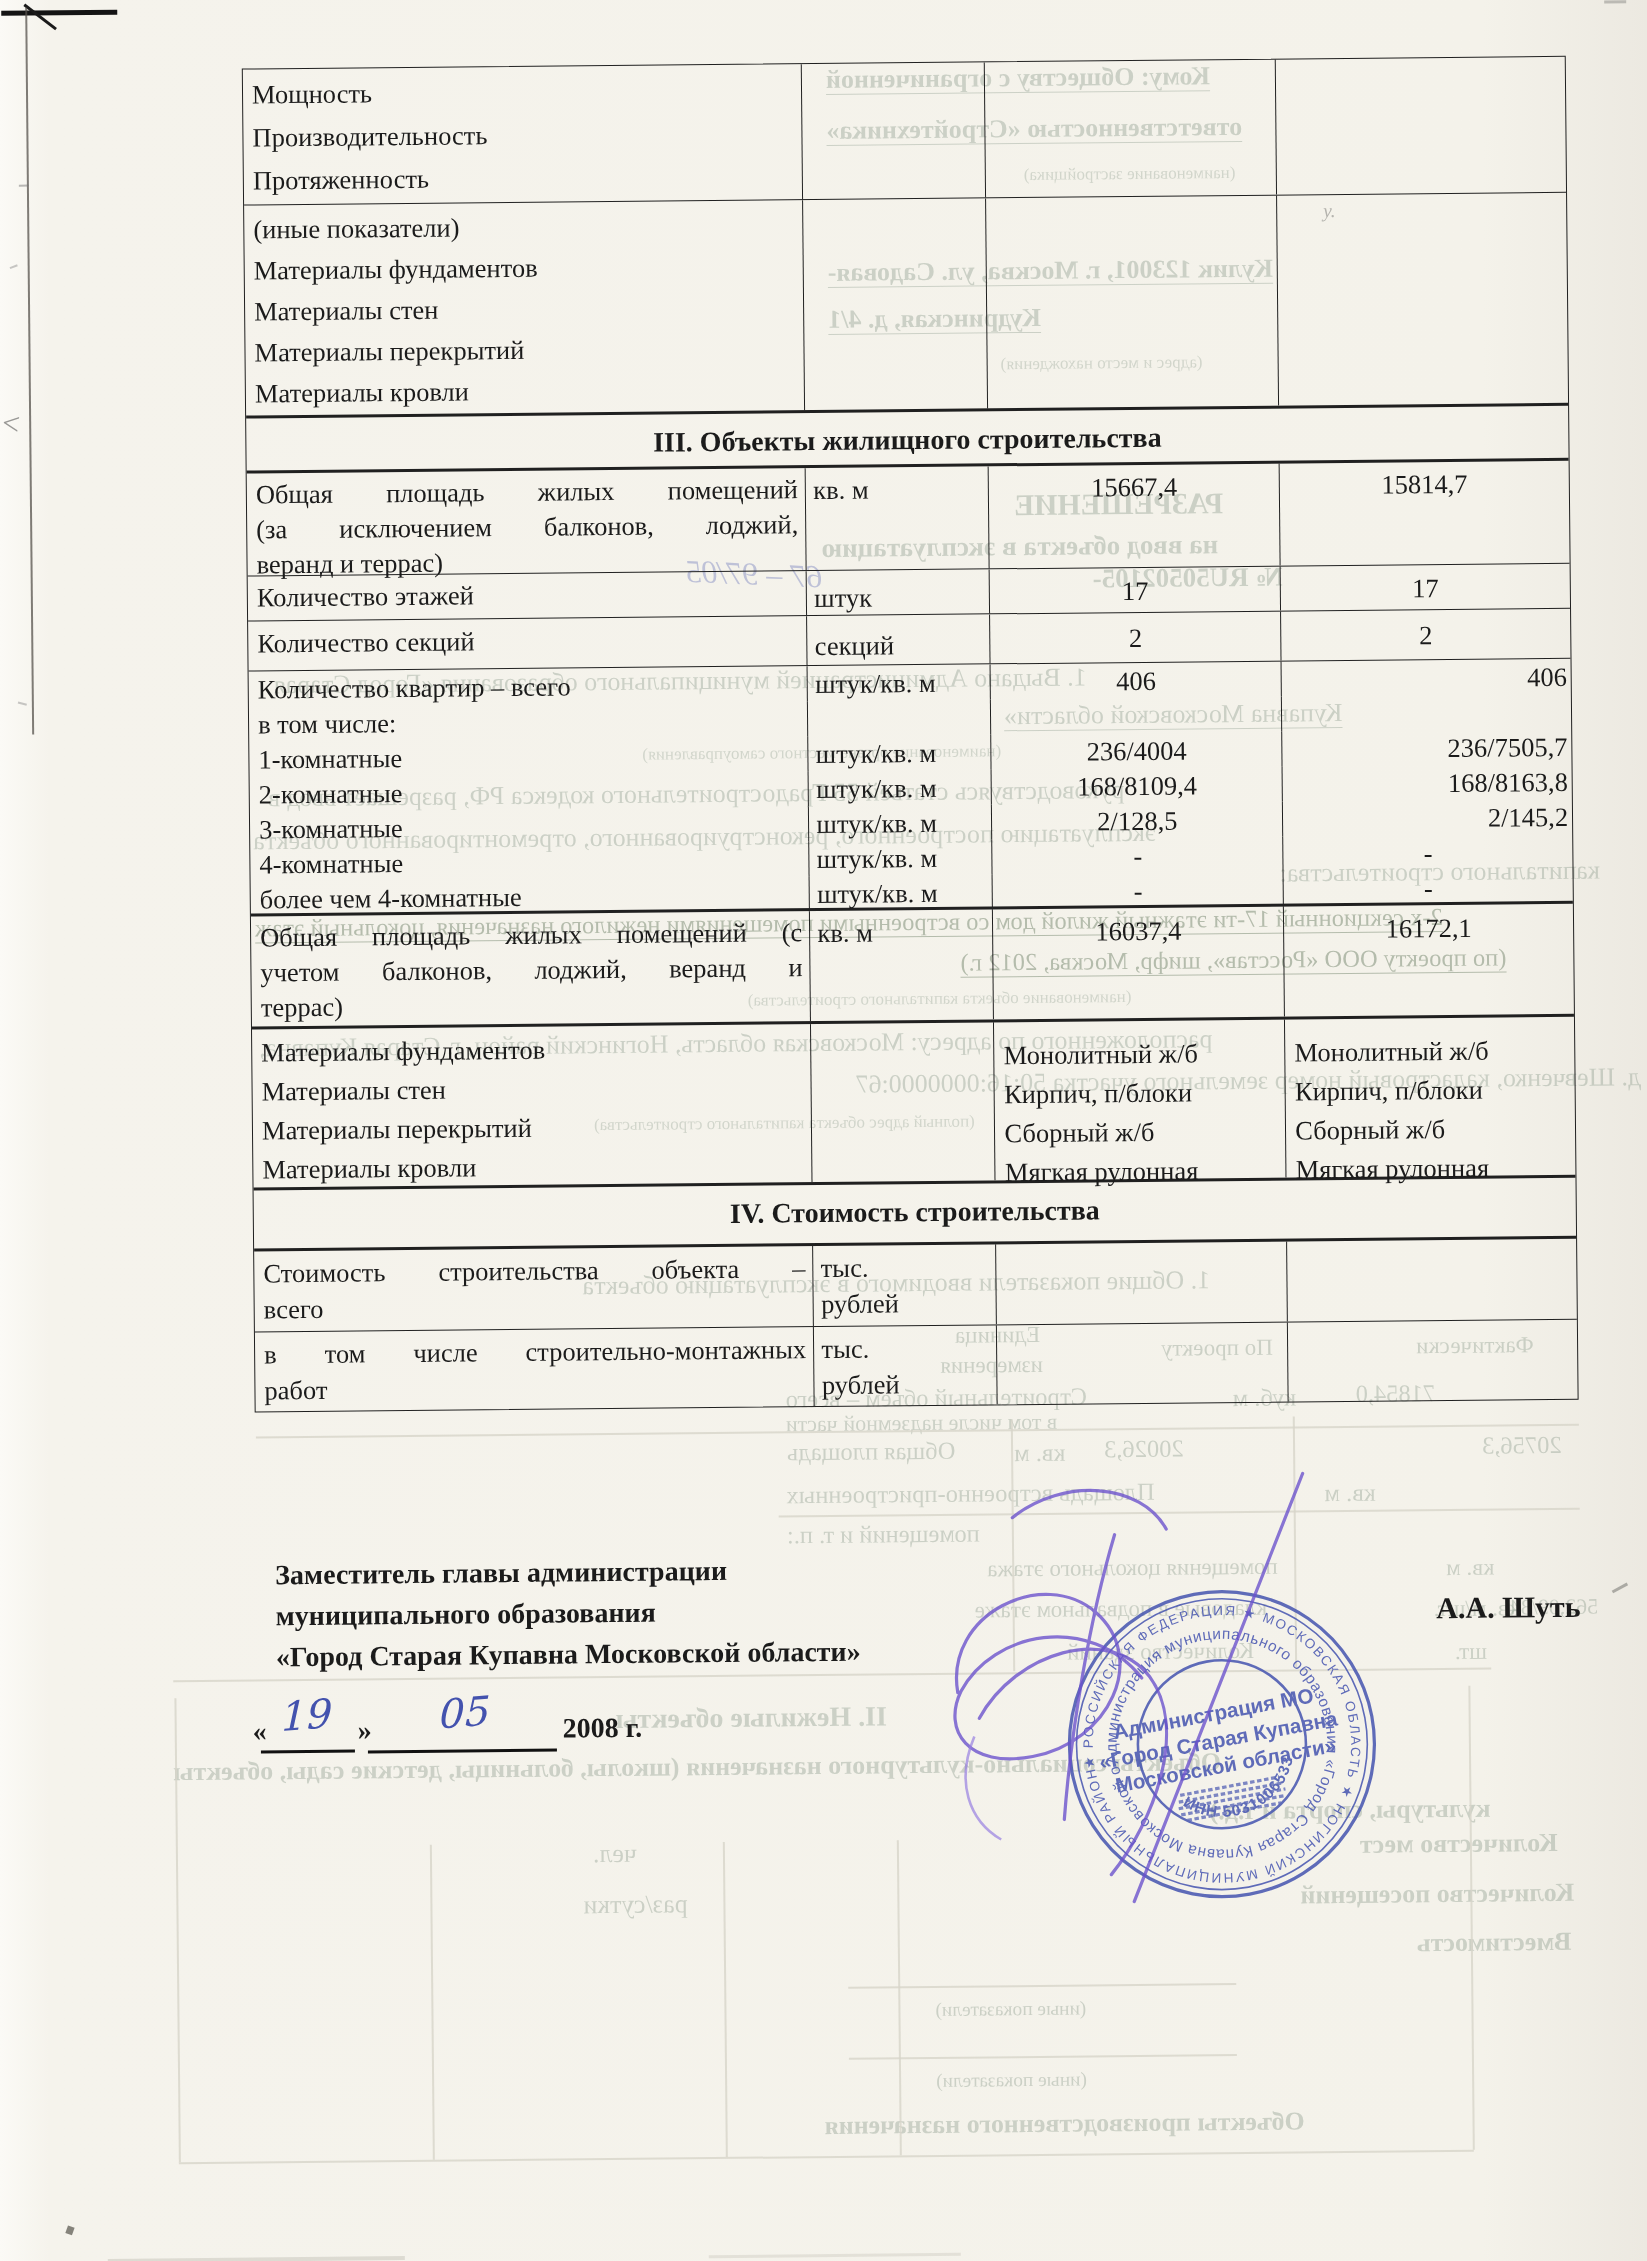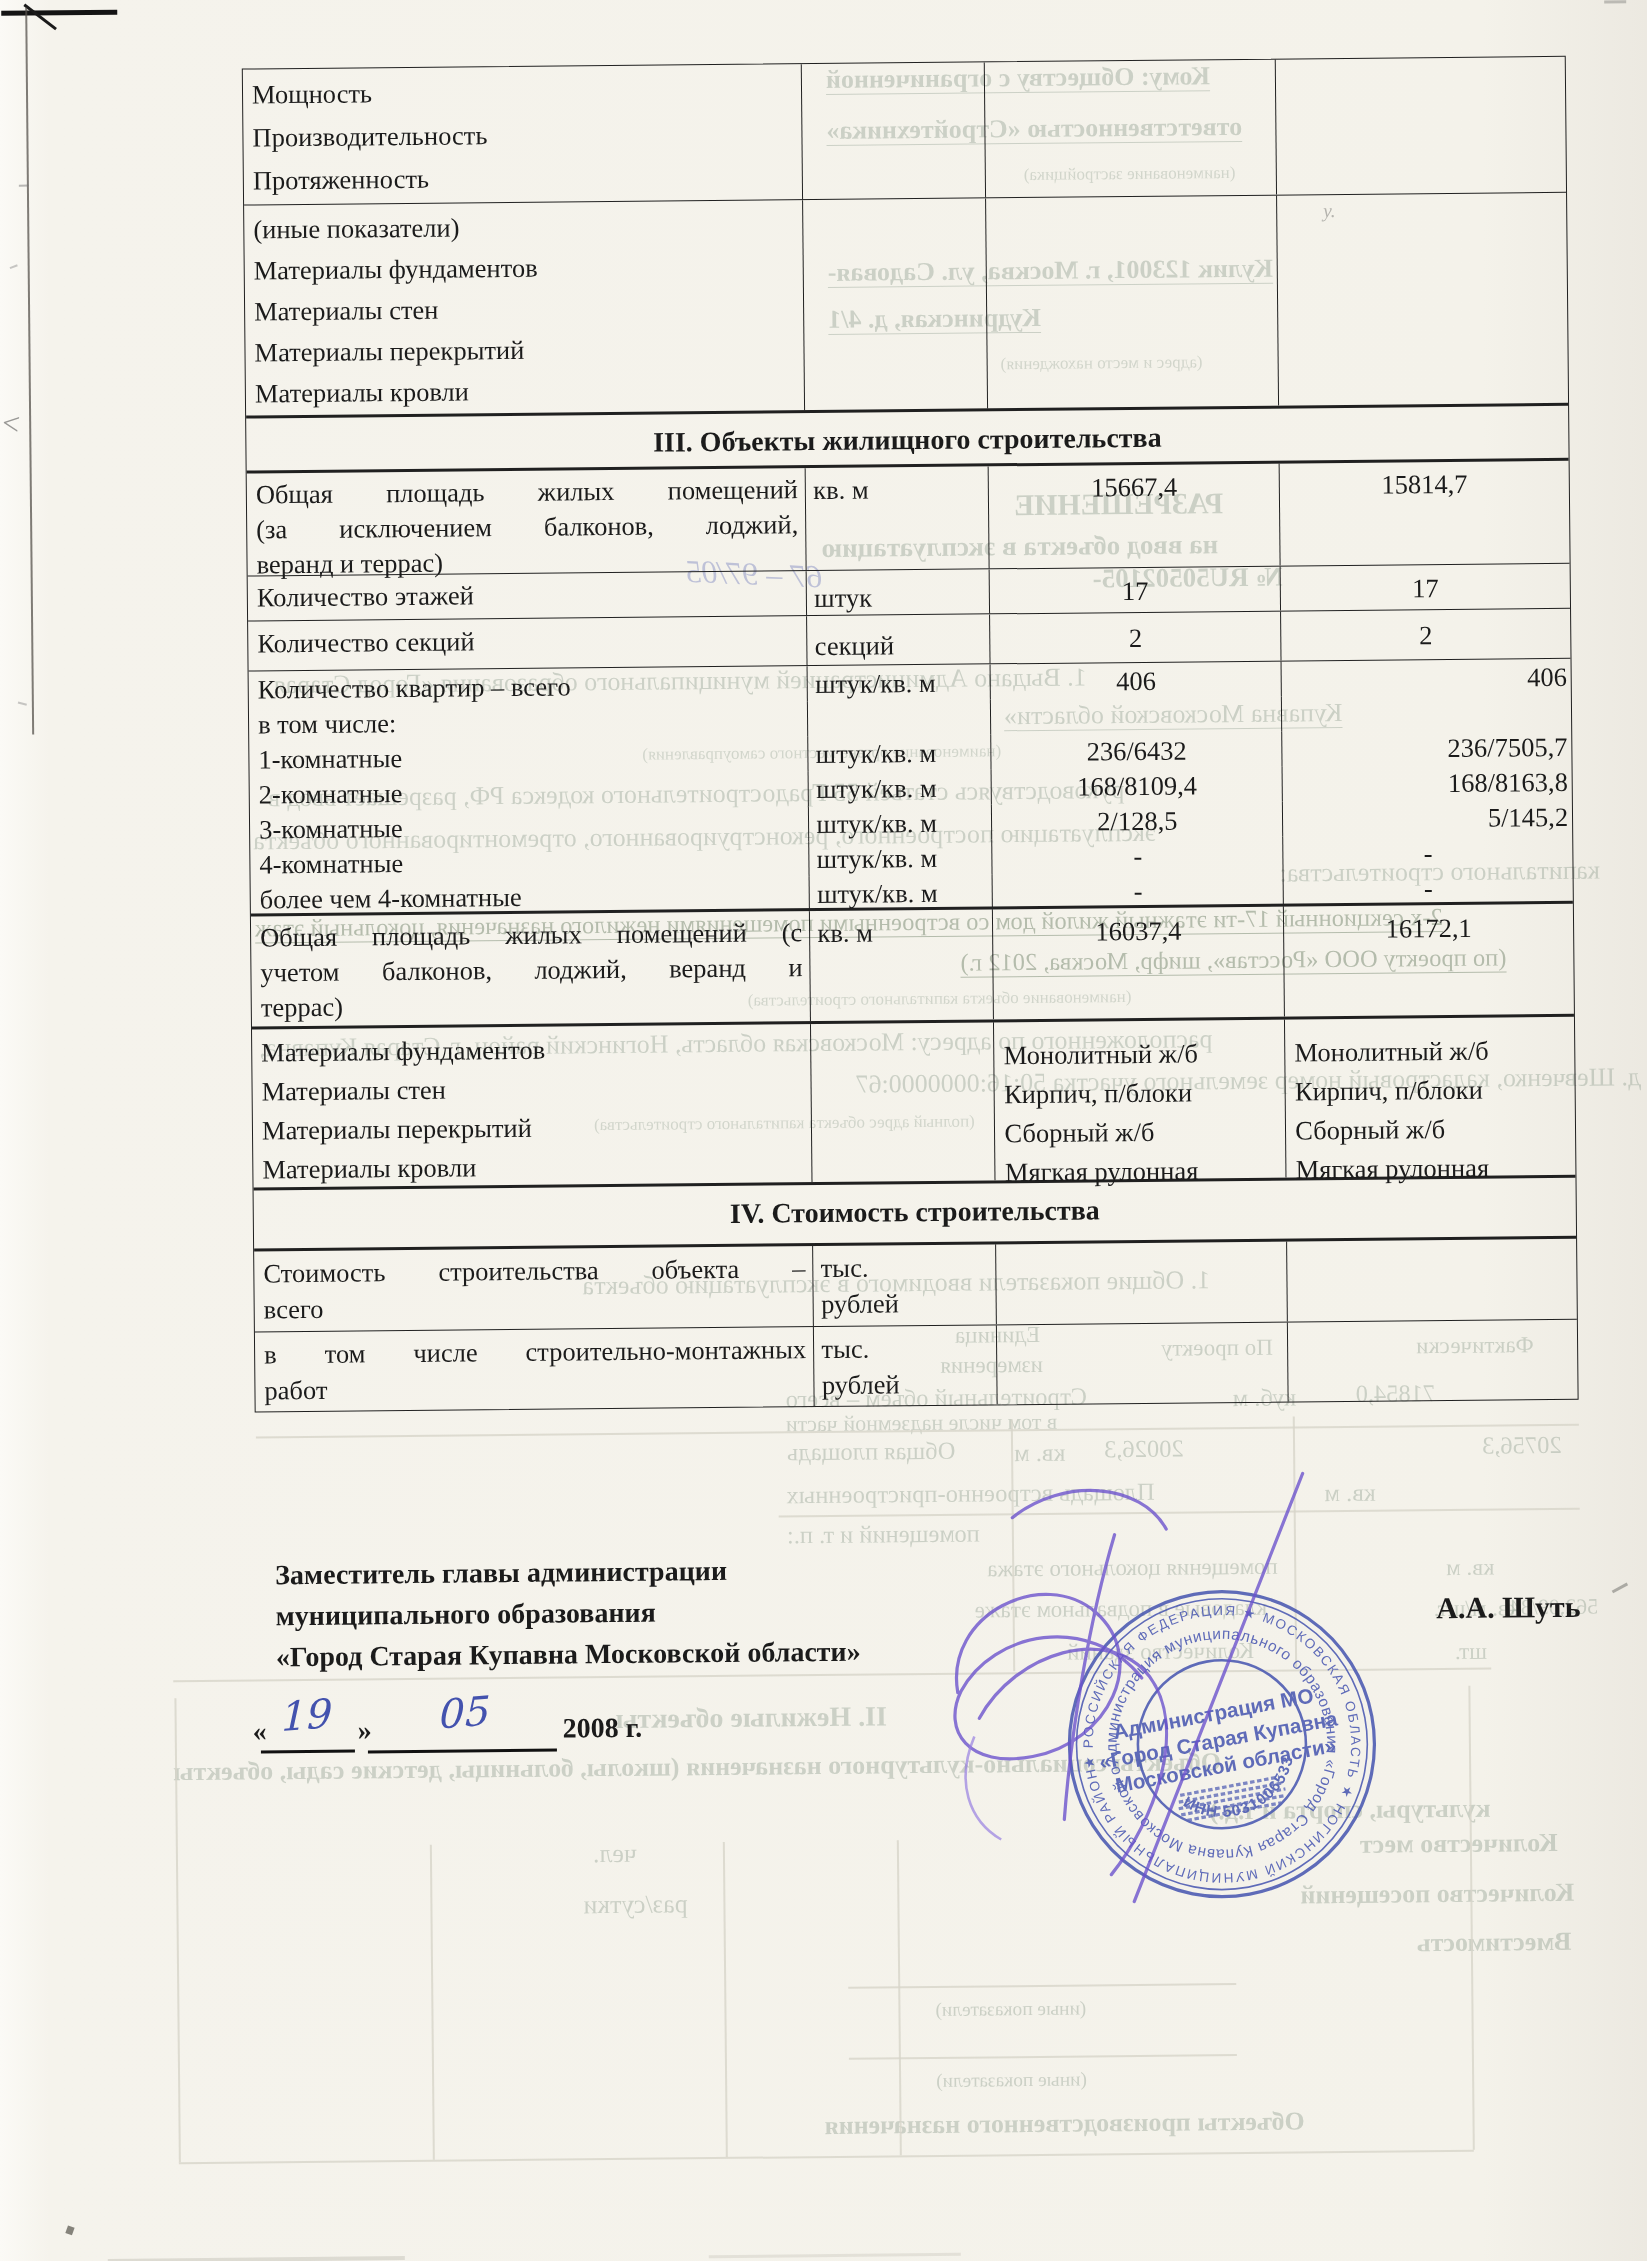--- a/index.html
+++ b/index.html
@@ -214,34 +214,34 @@
       </div>
       <div class="sub" style="margin:0">
         <div class="c0" style="padding-left:9px"><span class="t">в том числе:</span></div>
         <div class="c1"></div>
           <div class="c2"></div>
           <div class="c3"></div>
       </div>
       <div class="sub" style="margin:0">
         <div class="c0" style="padding-left:9px"><span class="t">1-комнатные</span></div>
         <div class="c1"><span class="t">штук/кв. м</span></div>
-        <div class="c2"><span class="t">236/6432</span></div>
+        <div class="c2"><span class="t">236/4004</span></div>
         <div class="c3 vright"><span class="t">236/7505,7</span></div>
       </div>
       <div class="sub" style="margin:0">
         <div class="c0" style="padding-left:9px"><span class="t">2-комнатные</span></div>
         <div class="c1"><span class="t">штук/кв. м</span></div>
         <div class="c2"><span class="t">168/8109,4</span></div>
         <div class="c3 vright"><span class="t">168/8163,8</span></div>
       </div>
       <div class="sub" style="margin:0">
         <div class="c0" style="padding-left:9px"><span class="t">3-комнатные</span></div>
         <div class="c1"><span class="t">штук/кв. м</span></div>
         <div class="c2"><span class="t">2/128,5</span></div>
-        <div class="c3 vright"><span class="t">5/145,2</span></div>
+        <div class="c3 vright"><span class="t">2/145,2</span></div>
       </div>
       <div class="sub" style="margin:0">
         <div class="c0" style="padding-left:9px"><span class="t">4-комнатные</span></div>
         <div class="c1"><span class="t">штук/кв. м</span></div>
         <div class="c2"><span class="t">-</span></div>
         <div class="c3"><span class="t">-</span></div>
       </div>
       <div class="sub" style="margin:0">
         <div class="c0" style="padding-left:9px"><span class="t">более чем 4-комнатные</span></div>
         <div class="c1"><span class="t">штук/кв. м</span></div>

